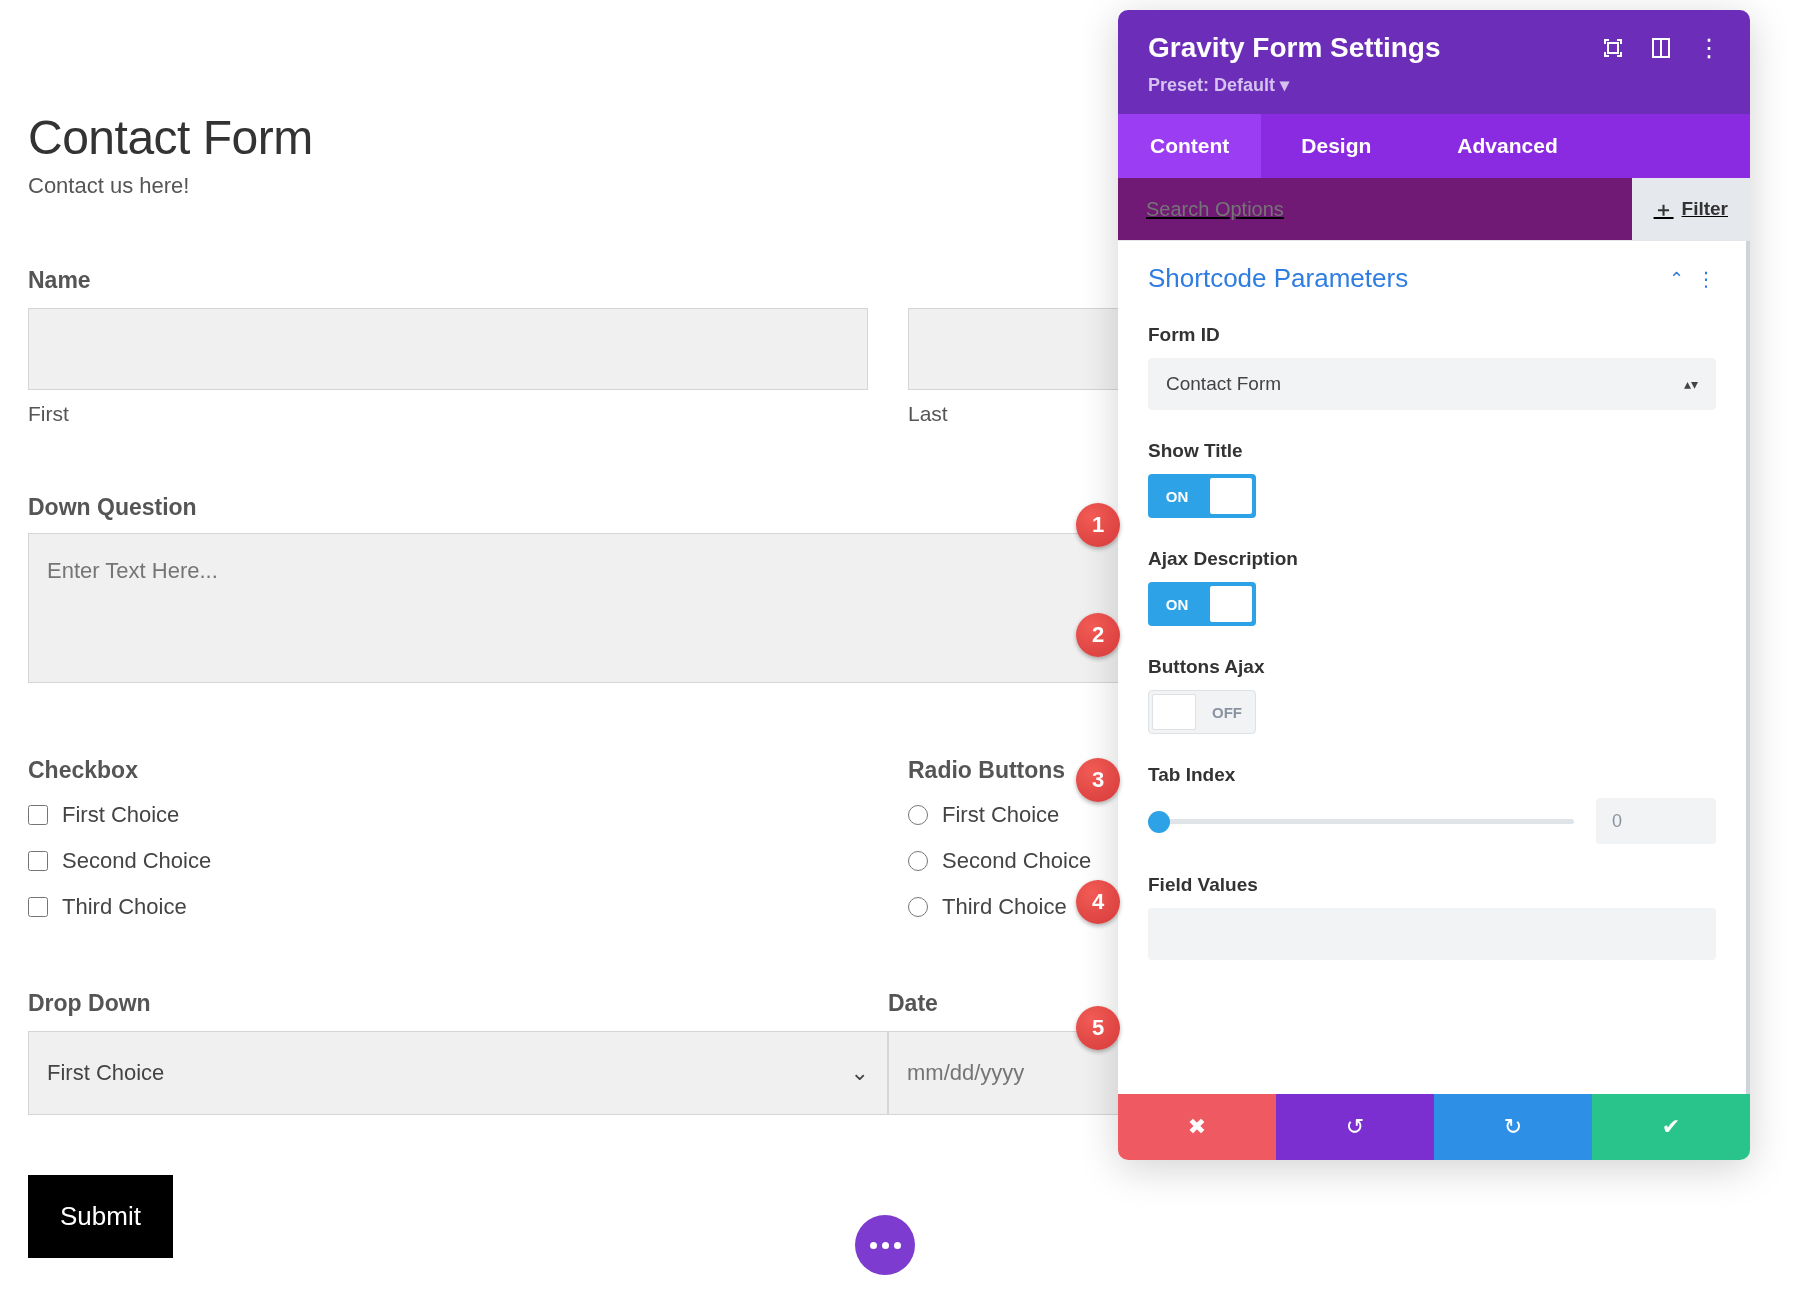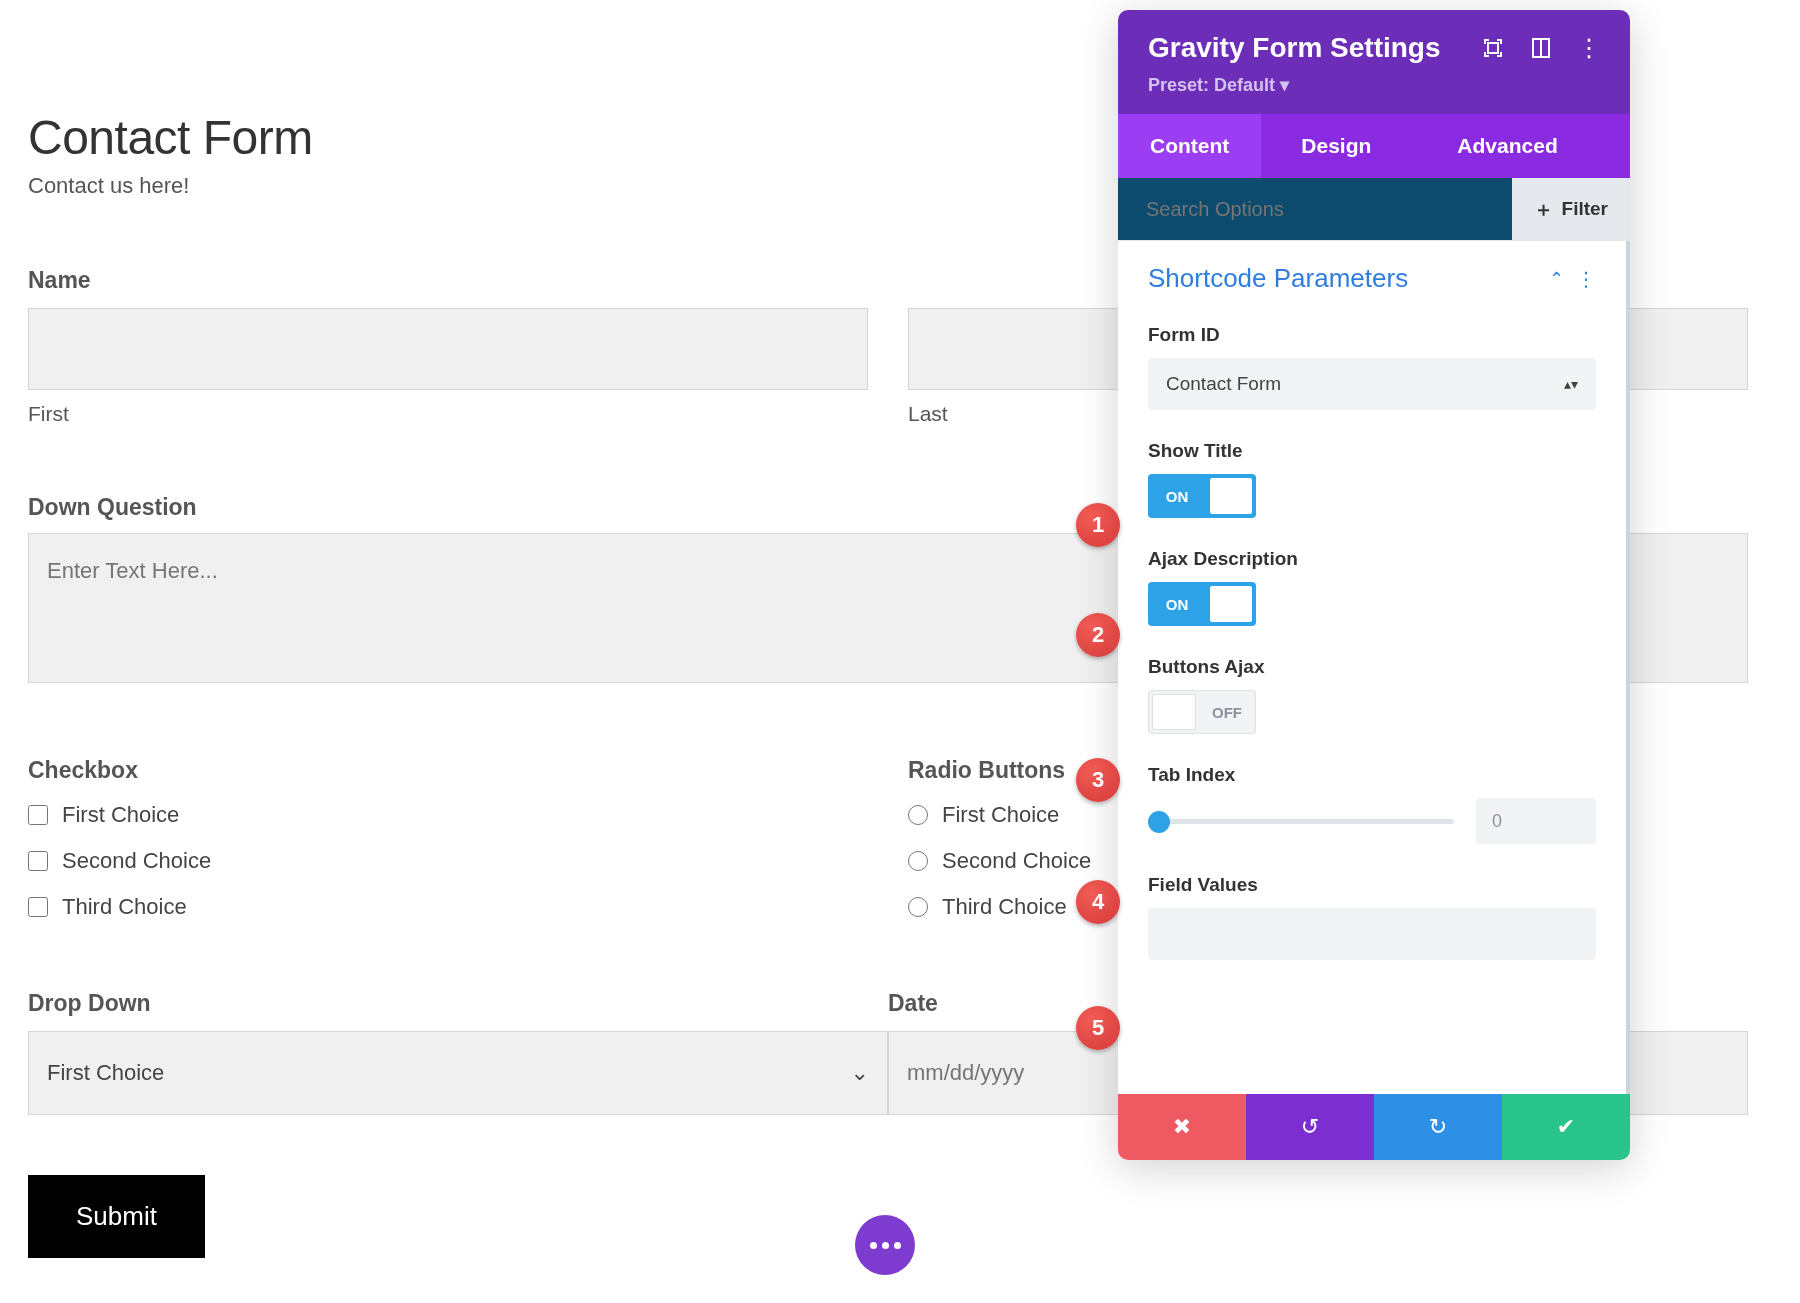--- a/index.html
+++ b/index.html
@@ -52,50 +52,50 @@
 .dd-row .field-label { margin-top: 0; }
 .select-box, .date-box {
   width: 100%; height: 84px; margin-top: 14px; background: #f0f0f0;
   border: 1px solid #d5d5d5; font-size: 22px; color: #444; padding: 0 18px;
 }
 .select-box { appearance: none; display:flex; align-items:center; justify-content:space-between; }
 .date-box { color: #999; }
 
 .submit-btn {
   margin-top: 60px; background: #000; color: #fff; border: none;
-  font-size: 26px; padding: 26px 48px; cursor: pointer;
+  font-size: 26px; padding: 26px 32px; cursor: pointer;
 }
 
 .fab {
   position: absolute; left: 855px; top: 1215px; width: 60px; height: 60px;
   border-radius: 50%; background: #7e3bd0; display: flex; align-items: center;
   justify-content: center; gap: 5px; cursor: pointer;
 }
 .fab span { width: 7px; height: 7px; background: #fff; border-radius: 50%; }
 
 
 .panel {
-  position: absolute; top: 10px; left: 1118px; width: 512px; height: 1150px;
+  position: absolute; top: 10px; left: 1118px; width: 632px; height: 1150px;
   background: #fff; border-radius: 10px; box-shadow: 0 8px 40px rgba(0,0,0,.18);
   overflow: hidden; display: flex; flex-direction: column;
 }
 .panel-hdr { background: #6c2eb9; padding: 22px 30px 18px; color: #fff; }
 .panel-hdr-row { display: flex; align-items: center; justify-content: space-between; }
 .panel-title { font-size: 28px; font-weight: 700; }
 .panel-hdr-icons { display: flex; gap: 26px; align-items: center; }
 .hdr-icon { width: 22px; height: 22px; display:flex; align-items:center; justify-content:center; cursor:pointer; }
 .panel-preset { font-size: 18px; color: #d5c2ef; margin-top: 10px; font-weight:600; cursor:pointer; }
 
 .tabs { display: flex; background: #8a2be2; }
 .tab { flex: 0 0 auto; padding: 20px 32px; color: #fff; font-size: 21px; font-weight: 700; cursor: pointer; }
 .tab.active { background: #9b3df2; }
 .tab.design { margin-left: 8px; }
 .tab.advanced { margin-left: 22px; }
 
-.searchbar { display: flex; align-items: center; background: #0c4a6e; border-bottom: 1px solid #e2e6ea; }
+.searchbar { display: flex; align-items: center; background: #701a75; border-bottom: 1px solid #e2e6ea; text-decoration: underline; }
 .search-input {
   flex: 1; height: 62px; border: none; background: transparent;
   font-size: 20px; color: #8a94a0; padding: 0 28px;
 }
 .filter-btn {
   display: flex; align-items: center; gap: 8px; height: 62px;
   background: #e5e9ed; border: none; padding: 0 22px; font-size: 19px;
   color: #333; font-weight: 600; cursor: pointer;
 }
 

